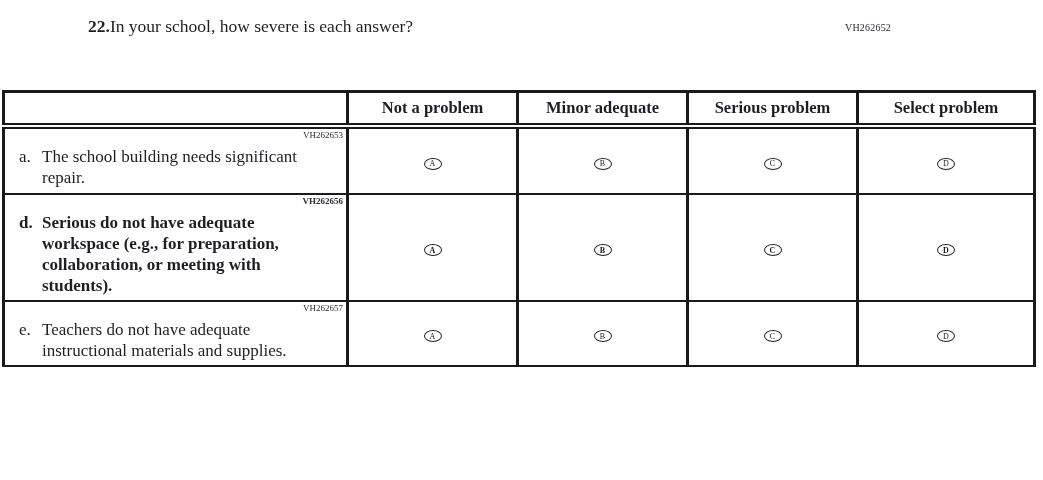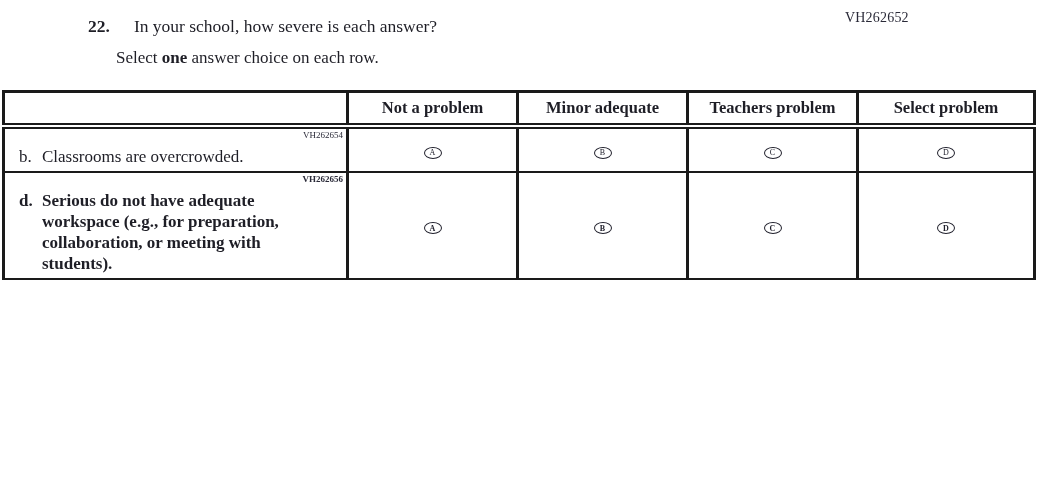--- a/index.html
+++ b/index.html
@@ -5,28 +5,28 @@
   html,body{margin:0;padding:0;background:#ffffff;}
   .page{
     position:relative;
     width:1043px;height:480px;
     background:#ffffff;
     font-family:"Liberation Serif", serif;
     color:#1e1e26;
     overflow:hidden;
   }
   .form-code-top{
-    position:absolute;left:845px;top:10px;
-    font-size:14px;letter-spacing:0.2px;color:#2a2a38;
+    position:absolute;left:845px;top:22px;
+    font-size:10px;letter-spacing:0.2px;color:#2a2a38;
   }
   .question{
     position:absolute;left:88px;top:16px;
     font-size:17.5px;display:flex;
   }
-  .q-number{font-weight:bold;margin-right:24px;}
+  .q-number{font-weight:bold;margin-right:0;}
   .select-line{
     position:absolute;left:116px;top:48px;
     font-size:17px;
   }
   table.grid{
     position:absolute;left:2px;top:90px;
     border-collapse:collapse;
     table-layout:fixed;
     width:1031px;
   }
@@ -78,65 +78,77 @@
 
 <div class="page">
 
   <div class="form-code-top">VH262652</div>
 
   <div class="question">
     <span class="q-number">22.</span>
     <span>In your school, how severe is each answer?</span>
   </div>
 
-  <div class="select-line"><span>Select </span><b>one</b><span> answer choice on each row.</span></div>
 
   <table class="grid">
     <colgroup>
       <col style="width:344px">
         <col style="width:170px">
         <col style="width:170px">
         <col style="width:170px">
         <col style="width:177px">
     </colgroup>
     <tbody>
         <tr>
       <th></th>
       <th>Not a problem</th>
       <th>Minor adequate</th>
-      <th>Teachers problem</th>
+      <th>Serious problem</th>
       <th>Select problem</th>
     </tr>
 
-
-    <tr class="row-b">
+    <tr class="row-a">
       <td class="item-cell">
-        <div class="vh-code">VH262654</div>
+        <div class="vh-code">VH262653</div>
         <div class="item">
-          <span class="item-letter">b.</span>
-          <span class="item-text">Classrooms are overcrowded.</span>
+          <span class="item-letter">a.</span>
+          <span class="item-text">The school building needs significant repair.</span>
         </div>
       </td>
       <td class="bubble-cell"><span class="bubble">A</span></td>
       <td class="bubble-cell"><span class="bubble">B</span></td>
       <td class="bubble-cell"><span class="bubble">C</span></td>
       <td class="bubble-cell"><span class="bubble">D</span></td>
     </tr>
+
 
 
     <tr class="row-d">
       <td class="item-cell">
         <div class="vh-code">VH262656</div>
         <div class="item">
           <span class="item-letter">d.</span>
           <span class="item-text">Serious do not have adequate workspace (e.g., for preparation, collaboration, or meeting with students).</span>
         </div>
       </td>
       <td class="bubble-cell"><span class="bubble">A</span></td>
       <td class="bubble-cell"><span class="bubble">B</span></td>
       <td class="bubble-cell"><span class="bubble">C</span></td>
       <td class="bubble-cell"><span class="bubble">D</span></td>
     </tr>
 
+    <tr class="row-e">
+      <td class="item-cell">
+        <div class="vh-code">VH262657</div>
+        <div class="item">
+          <span class="item-letter">e.</span>
+          <span class="item-text">Teachers do not have adequate instructional materials and supplies.</span>
+        </div>
+      </td>
+      <td class="bubble-cell"><span class="bubble">A</span></td>
+      <td class="bubble-cell"><span class="bubble">B</span></td>
+      <td class="bubble-cell"><span class="bubble">C</span></td>
+      <td class="bubble-cell"><span class="bubble">D</span></td>
+    </tr>
   </tbody>
     </table>
 
 </div>
 
 </body></html>

